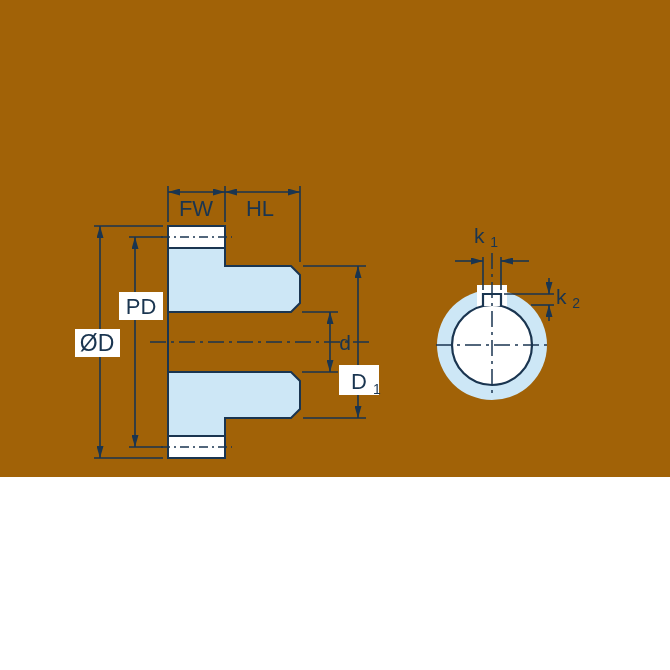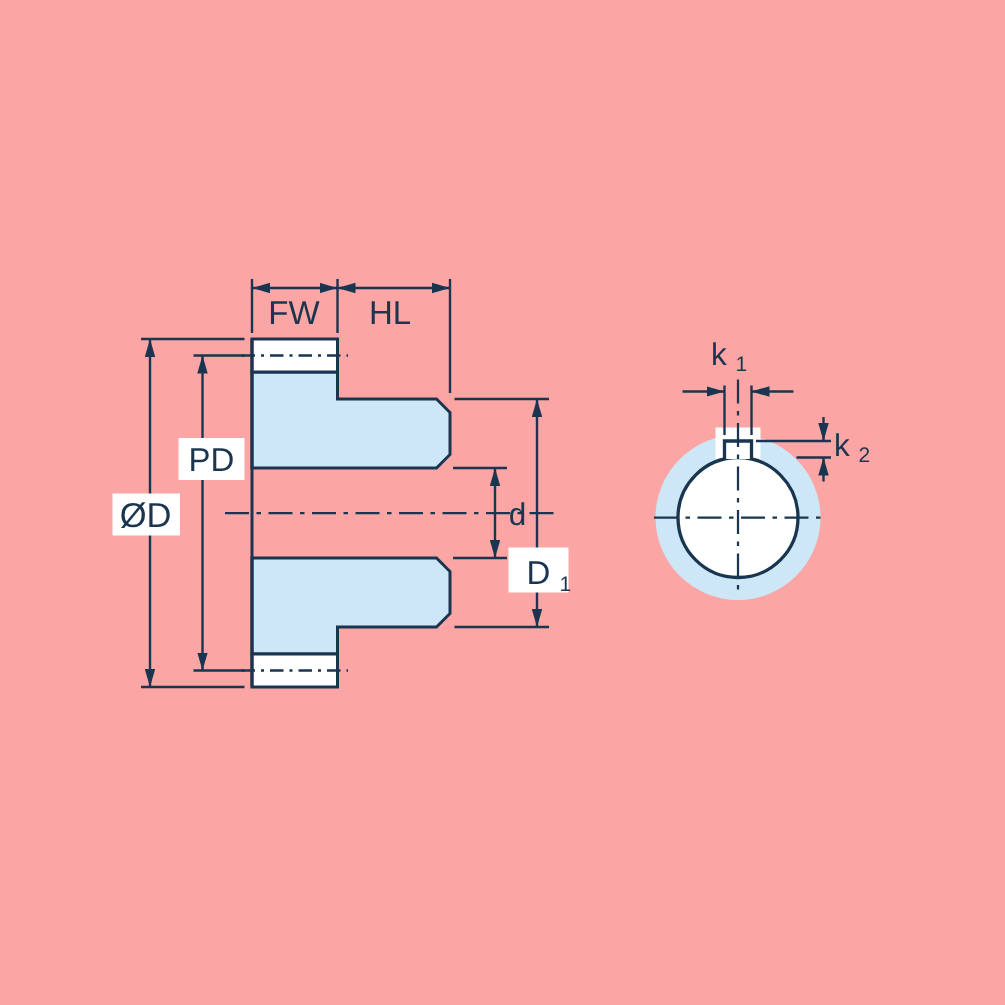--- a/index.html
+++ b/index.html
@@ -1,20 +1,20 @@
 <!DOCTYPE html>
 <html style="--part-fill: #cde7f6; --line: #1a3550;"><head>
 <meta charset="utf-8">
 <style>
   :root{
     --part-fill:#cde7f6;
     --line:#1a3550;
   }
   html,body{margin:0;padding:0;background:#ffffff;}
-  .stage{width:670px;height:670px;background:#fca5a5;position:relative;overflow:hidden;}
+  .stage{width:670px;height:477px;background:#a16207;position:relative;overflow:hidden;}
   svg{display:block;}
   .part{fill:var(--part-fill);stroke:var(--line);stroke-width:2;stroke-linejoin:miter;}
   .tooth{fill:#ffffff;stroke:var(--line);stroke-width:2;}
   .outline{fill:none;stroke:var(--line);stroke-width:2.2;}
   .face{stroke:var(--line);stroke-width:2;fill:none;}
   .dim{stroke:var(--line);stroke-width:1.6;fill:none;}
   .pitch{stroke:var(--line);stroke-width:1.6;fill:none;stroke-dasharray:9 4 2 4;}
   .cl{stroke:var(--line);stroke-width:1.5;fill:none;stroke-dasharray:16 5 3 5;}
   .arrow{fill:var(--line);stroke:none;}
   .white{fill:#ffffff;stroke:none;}

